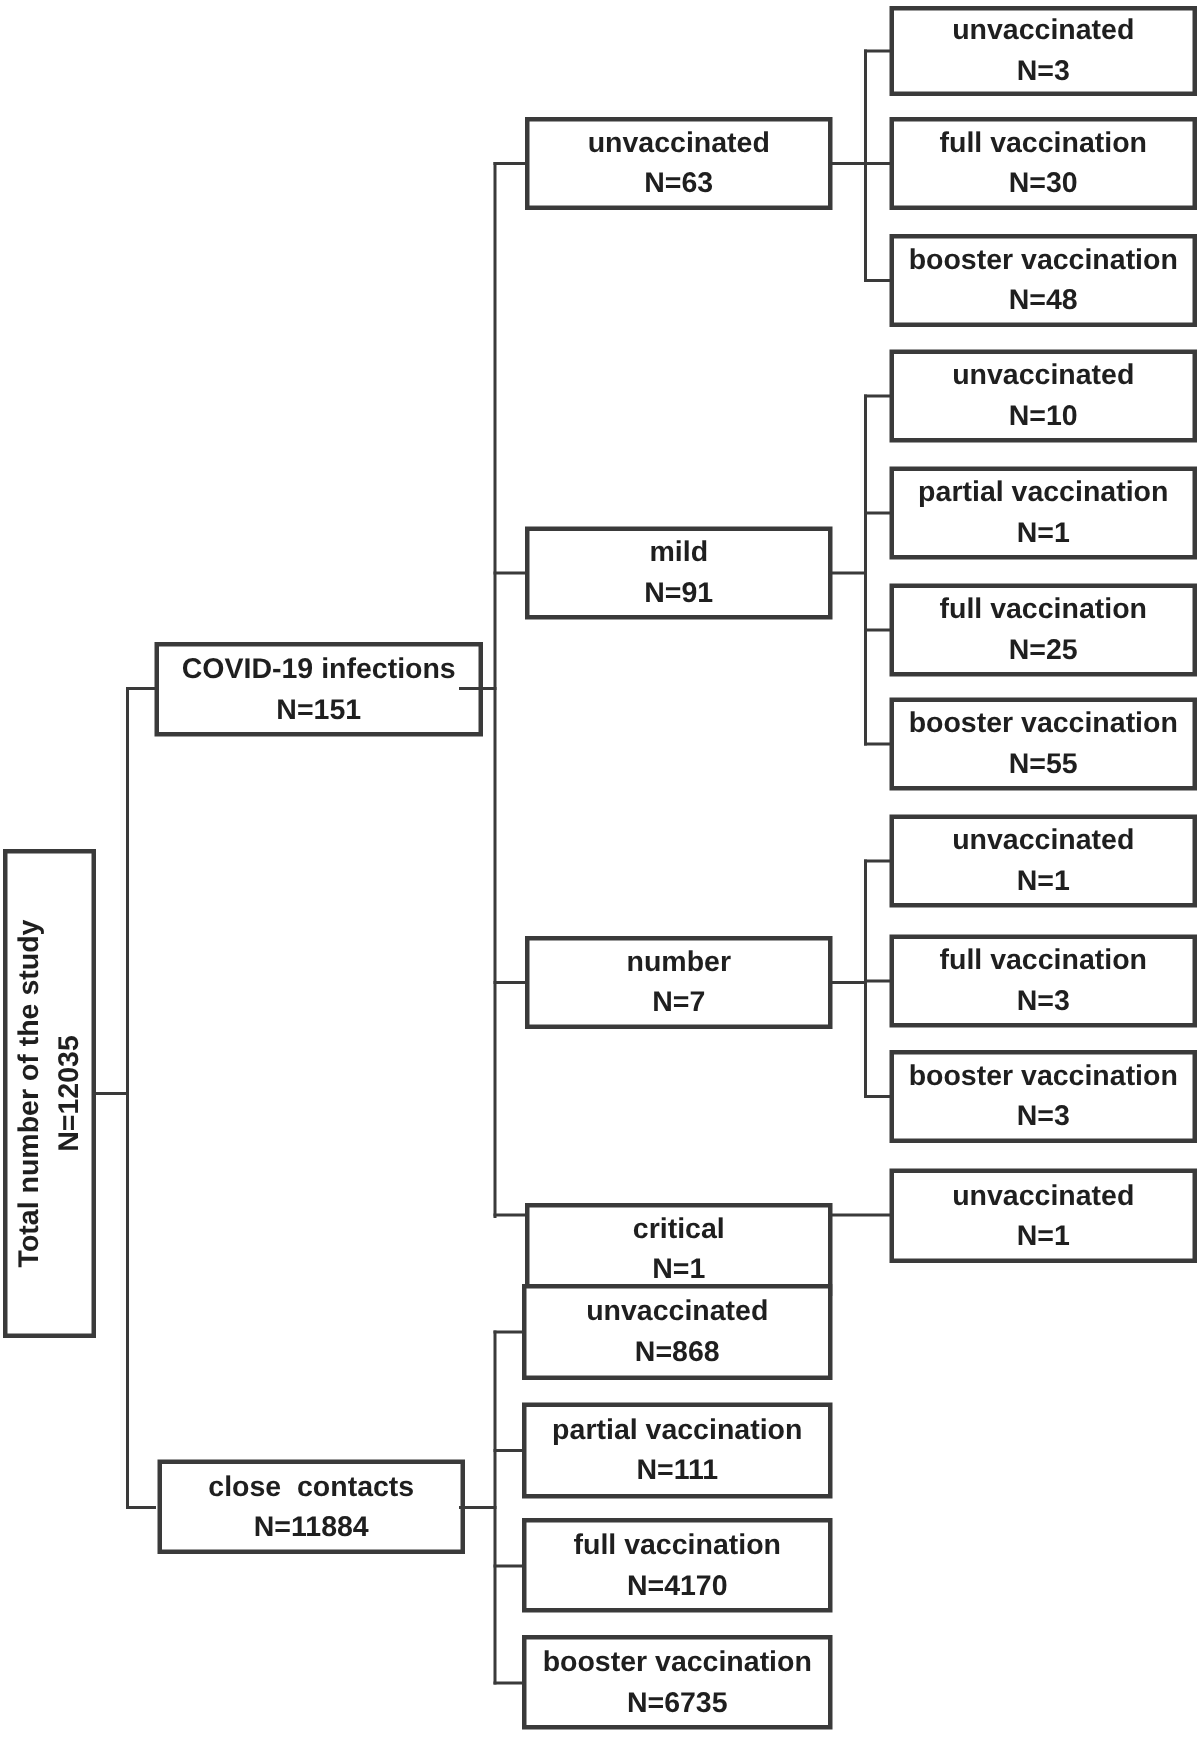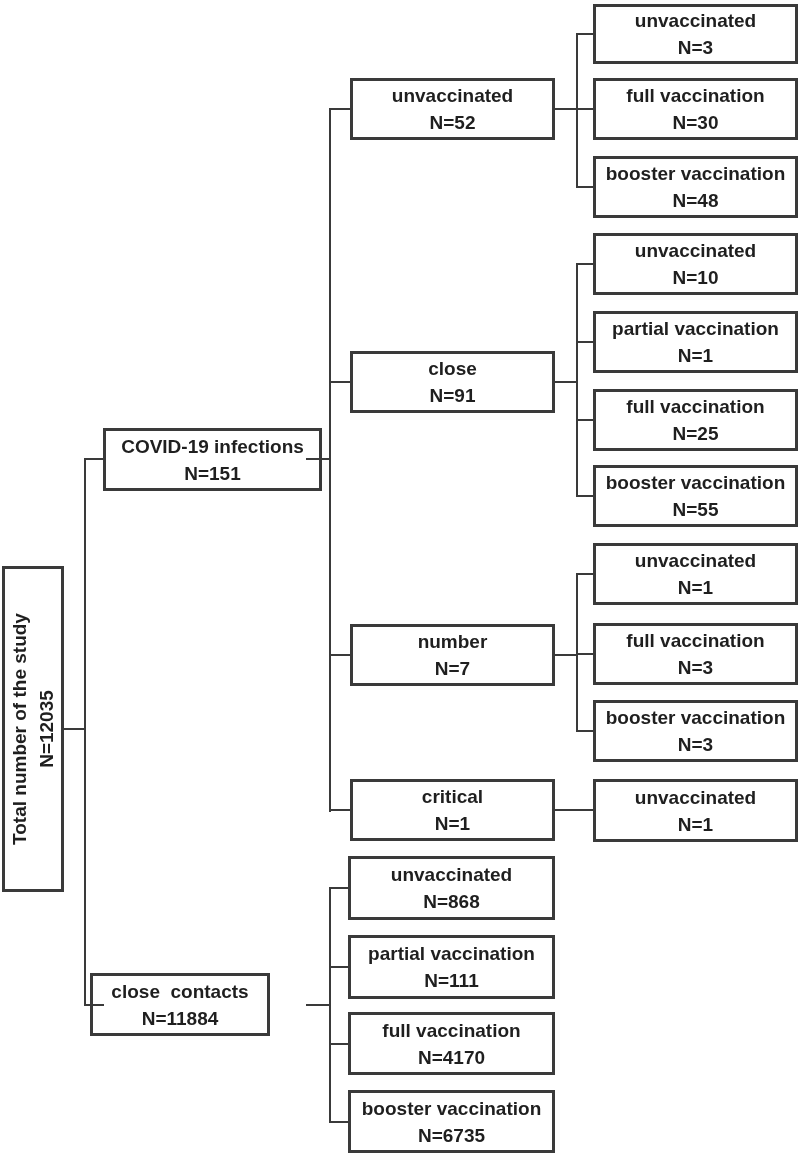--- a/index.html
+++ b/index.html
@@ -34,41 +34,41 @@
       <div class="lbl">Total number of the study</div>
       <div class="val">N=12035</div>
     </div>
   </div>
 
   <div class="box" style="left:103px;top:428px;width:219px;height:63px">
     <div class="lbl">COVID-19 infections</div>
     <div class="val">N=151</div>
   </div>
 
-  <div class="box" style="left:90px;top:973px;width:180px;height:63px">
+  <div class="box" style="left:105px;top:973px;width:205px;height:63px">
     <div class="lbl">close  contacts</div>
     <div class="val">N=11884</div>
   </div>
 
   <div class="box" style="left:350px;top:78px;width:205px;height:62px">
     <div class="lbl">unvaccinated</div>
-    <div class="val">N=52</div>
+    <div class="val">N=63</div>
   </div>
 
   <div class="box" style="left:350px;top:351px;width:205px;height:62px">
-    <div class="lbl">close</div>
+    <div class="lbl">mild</div>
     <div class="val">N=91</div>
   </div>
 
   <div class="box" style="left:350px;top:624px;width:205px;height:62px">
     <div class="lbl">number</div>
     <div class="val">N=7</div>
   </div>
 
-  <div class="box" style="left:350px;top:779px;width:205px;height:62px">
+  <div class="box" style="left:350px;top:802px;width:205px;height:62px">
     <div class="lbl">critical</div>
     <div class="val">N=1</div>
   </div>
 
   <div class="box" style="left:593px;top:4px;width:205px;height:60px">
     <div class="lbl">unvaccinated</div>
     <div class="val">N=3</div>
   </div>
 
   <div class="box" style="left:593px;top:78px;width:205px;height:62px">

